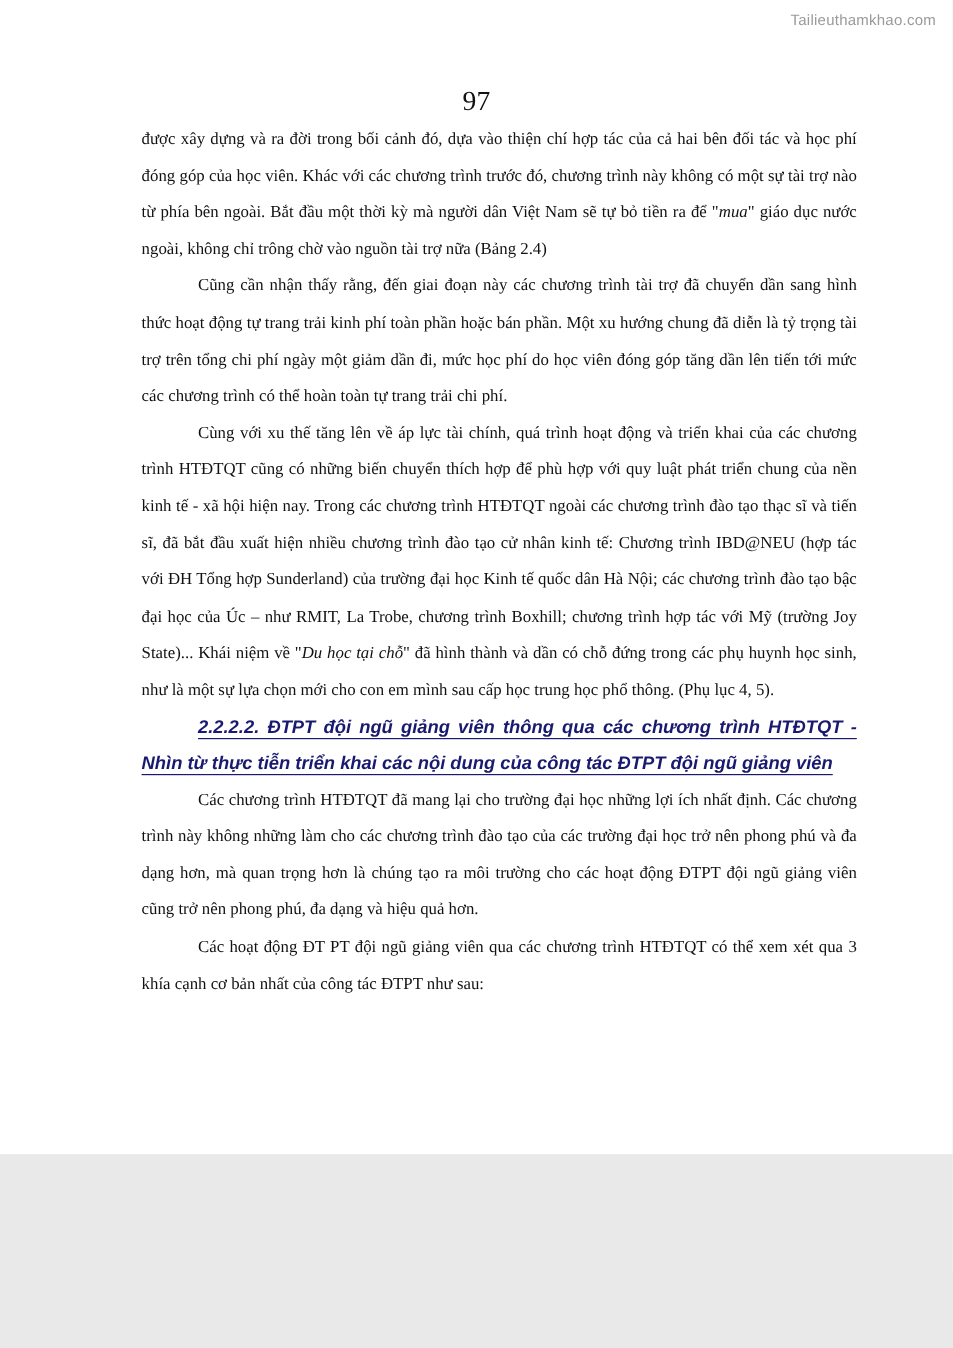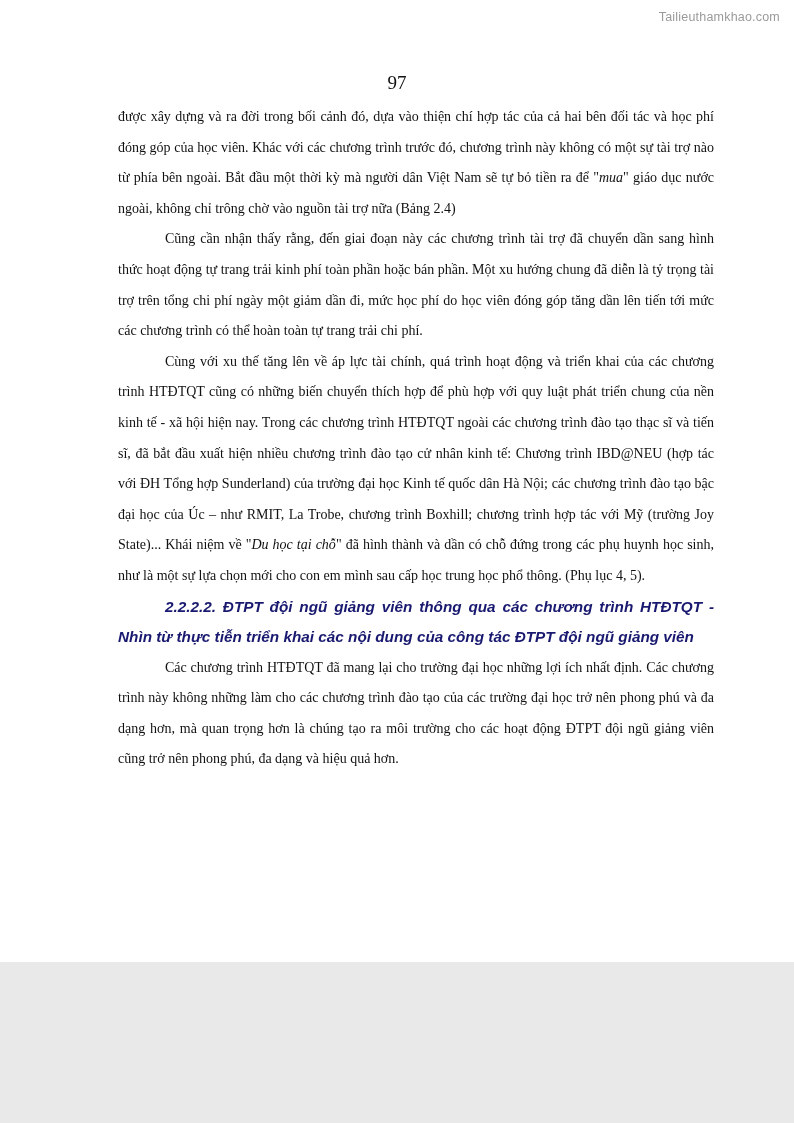--- a/index.html
+++ b/index.html
@@ -22,21 +22,21 @@
     font-size: 12.5px;
     color: #9a9a9a;
     letter-spacing: 0.2px;
   }
   .page-number {
     position: absolute;
     top: 72px;
     left: 0;
     width: 100%;
     text-align: center;
-    font-size: 19px;
+    font-size: 23px;
     color: #111111;
   }
   .content {
     position: absolute;
     left: 118px;
     top: 102px;
     width: 596px;
   }
   p.body {
     font-size: 14px;
@@ -47,30 +47,32 @@
   p.indent { text-indent: 47px; }
   p.heading {
     font-family: "Liberation Sans", sans-serif;
     font-weight: bold;
     font-style: italic;
     font-size: 15.3px;
     line-height: 30.6px;
     color: #191970;
     text-align: justify;
     text-indent: 47px;
+    text-decoration: underline;
     text-underline-offset: 4px;
   }
   .italic { font-style: italic; }
 </style>
 </head>
 <body>
 
 <div class="page">
   <div class="watermark">Tailieuthamkhao.com</div>
   <div class="page-number">97</div>
   <main class="content">
       <p class="body"><span>được xây dựng và ra đời trong bối cảnh đó, dựa vào thiện chí hợp tác của cả hai bên đối tác và học phí đóng góp của học viên. Khác với các chương trình trước đó, chương trình này không có một sự tài trợ nào từ phía bên ngoài. Bắt đầu một thời kỳ mà người dân Việt Nam sẽ tự bỏ tiền ra để "</span><span class="italic">mua</span><span>" giáo dục nước ngoài, không chỉ trông chờ vào nguồn tài trợ nữa (Bảng 2.4)</span></p>
       <p class="body indent"><span>Cũng cần nhận thấy rằng, đến giai đoạn này các chương trình tài trợ đã chuyển dần sang hình thức hoạt động tự trang trải kinh phí toàn phần hoặc bán phần. Một xu hướng chung đã diễn là tỷ trọng tài trợ trên tổng chi phí ngày một giảm dần đi, mức học phí do học viên đóng góp tăng dần lên tiến tới mức các chương trình có thể hoàn toàn tự trang trải chi phí.</span></p>
       <p class="body indent"><span>Cùng với xu thế tăng lên về áp lực tài chính, quá trình hoạt động và triển khai của các chương trình HTĐTQT cũng có những biến chuyển thích hợp để phù hợp với quy luật phát triển chung của nền kinh tế - xã hội hiện nay. Trong các chương trình HTĐTQT ngoài các chương trình đào tạo thạc sĩ và tiến sĩ, đã bắt đầu xuất hiện nhiều chương trình đào tạo cử nhân kinh tế: Chương trình IBD@NEU (hợp tác với ĐH Tổng hợp Sunderland) của trường đại học Kinh tế quốc dân Hà Nội; các chương trình đào tạo bậc đại học của Úc – như RMIT, La Trobe, chương trình Boxhill; chương trình hợp tác với Mỹ (trường Joy State)... Khái niệm về "</span><span class="italic">Du học tại chỗ</span><span>" đã hình thành và dần có chỗ đứng trong các phụ huynh học sinh, như là một sự lựa chọn  mới cho con em mình sau cấp học trung học phổ thông. (Phụ lục  4, 5).</span></p>
       <p class="heading indent"><span>2.2.2.2. ĐTPT đội ngũ giảng viên thông qua các chương trình HTĐTQT - Nhìn từ  thực tiễn triển khai các nội dung của công tác ĐTPT đội ngũ giảng viên</span></p>
       <p class="body indent"><span>Các chương trình HTĐTQT đã mang lại cho trường đại học những lợi ích nhất định. Các chương trình này không những làm cho các chương trình đào tạo của các trường đại học trở nên phong phú và đa dạng hơn, mà quan trọng hơn là chúng tạo ra môi trường cho các hoạt động ĐTPT đội ngũ giảng viên cũng trở nên phong phú, đa dạng và hiệu quả hơn.</span></p>
+      <p class="body indent"><span>Các hoạt động ĐT PT đội ngũ giảng viên qua các chương trình HTĐTQT có thể xem xét qua 3 khía cạnh cơ bản nhất của công tác ĐTPT như sau:</span></p>
     </main>
 </div>
 
 </body></html>

